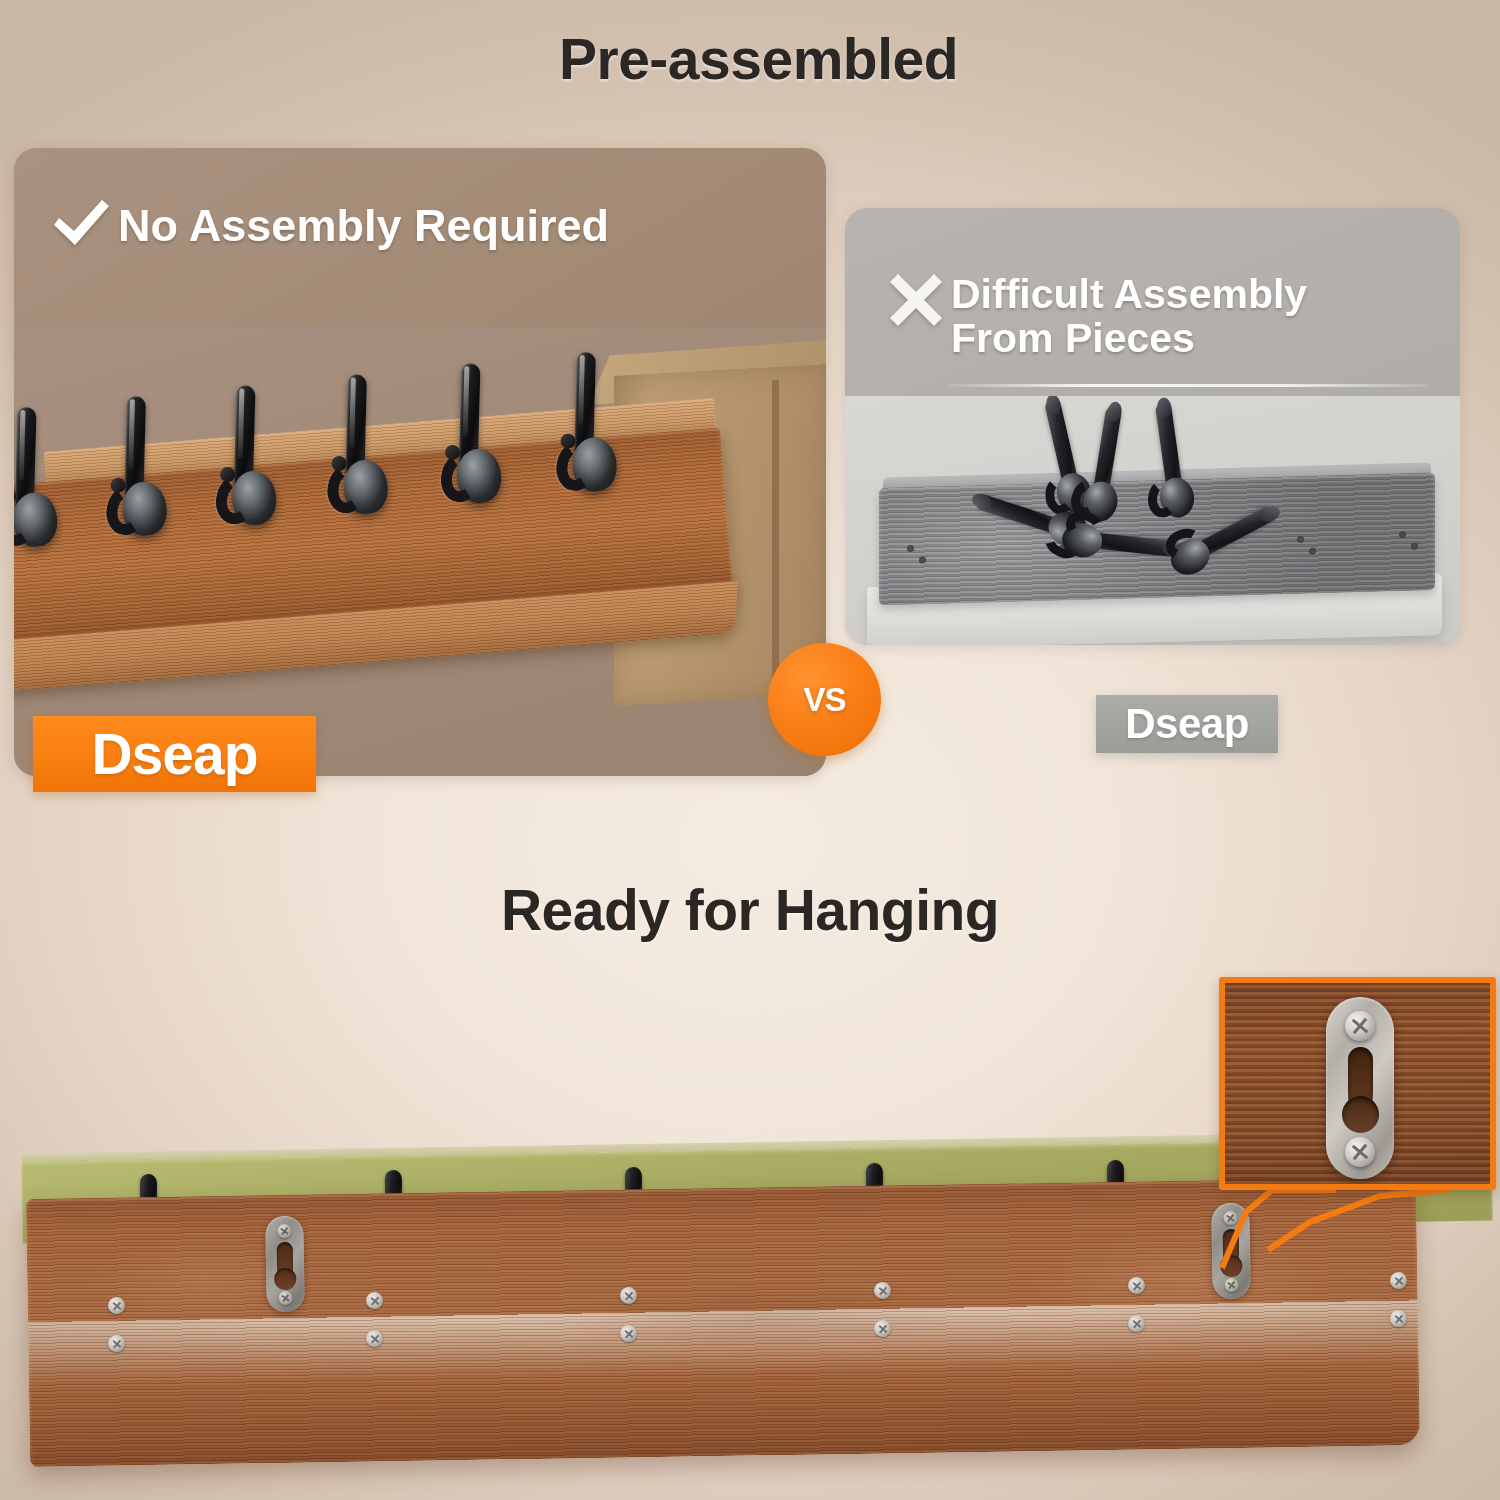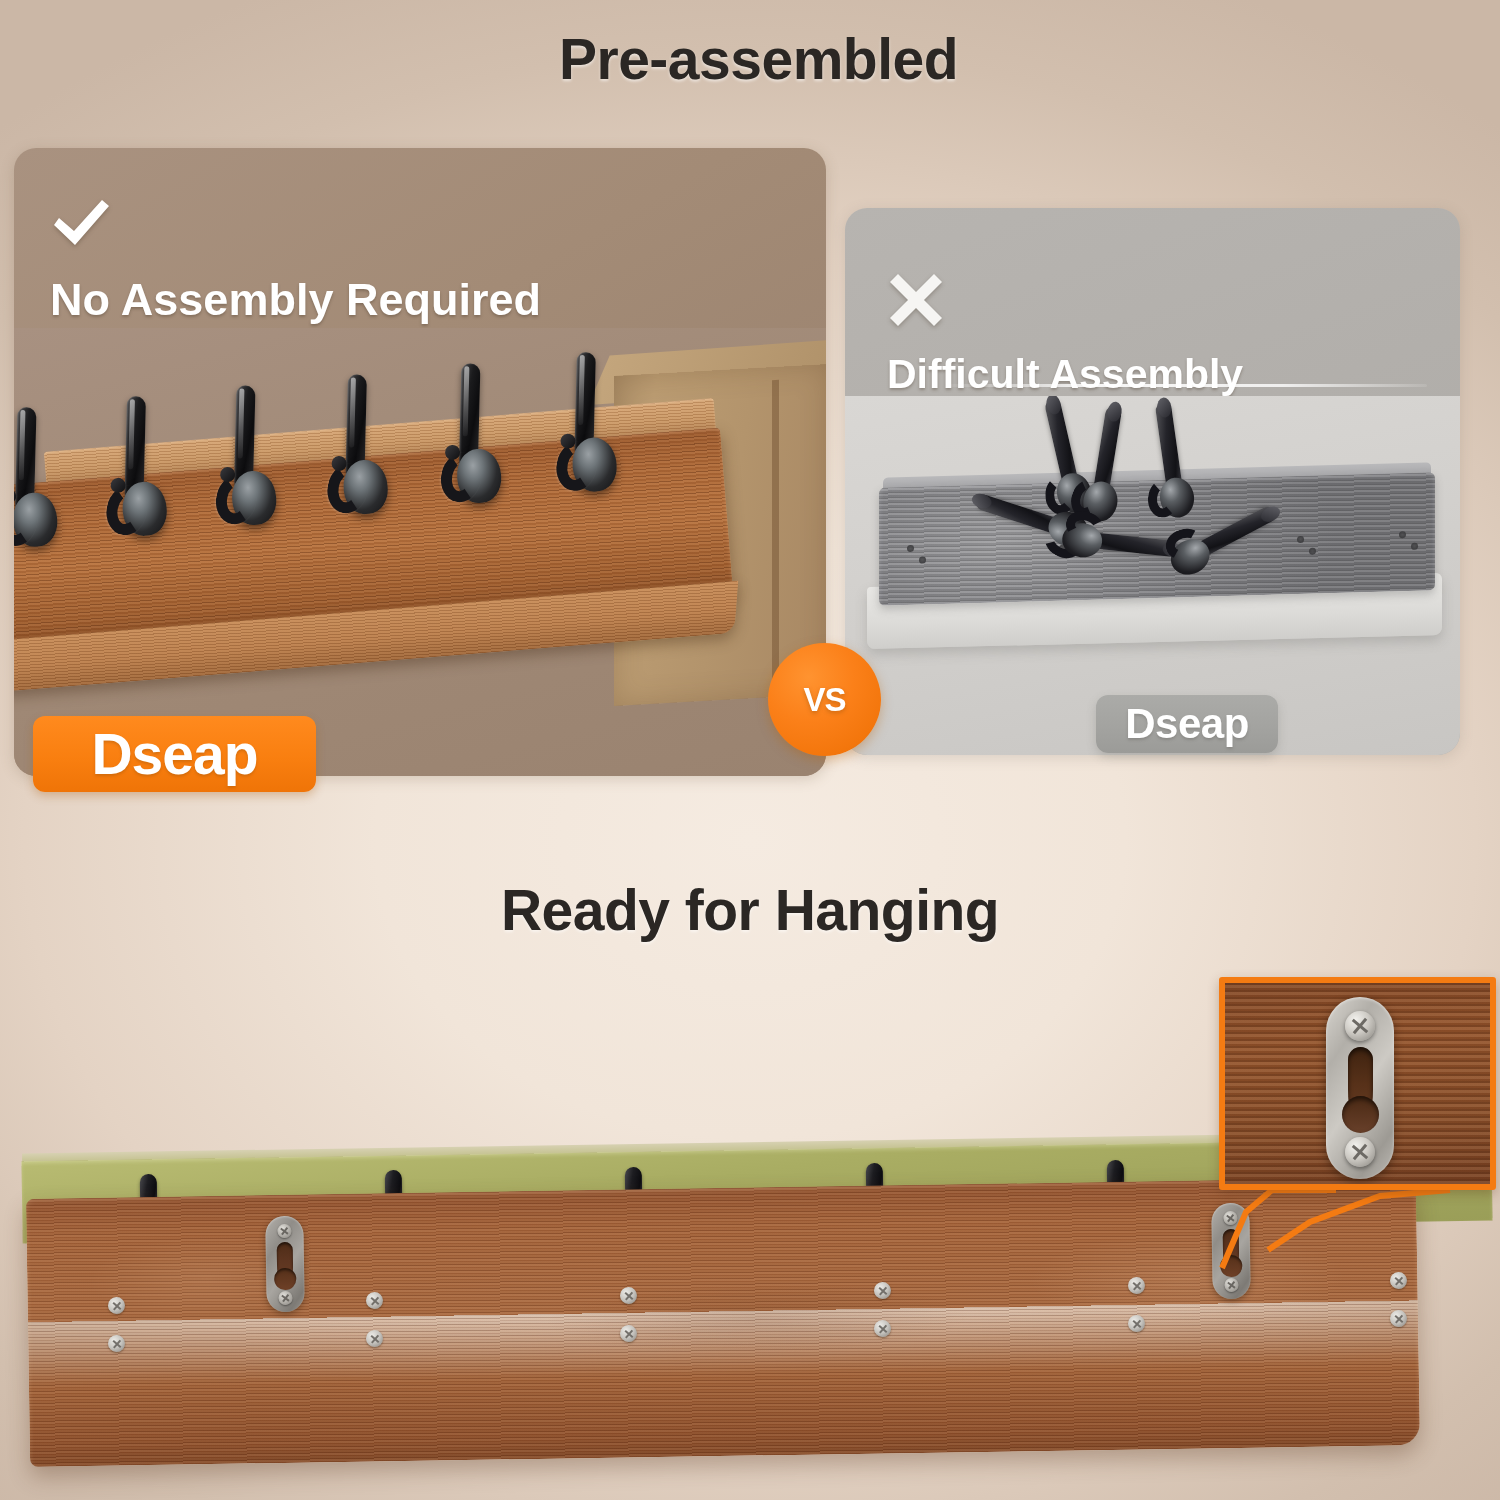--- a/index.html
+++ b/index.html
@@ -46,31 +46,30 @@
     top: 148px;
     width: 812px;
     height: 628px;
     background: linear-gradient(150deg, #a99280 0%, #a38b76 38%, #9c8470 70%, #97806c 100%);
     box-shadow: 0 3px 14px rgba(110,85,60,0.22);
   }
   #panel-other {
     left: 845px;
     top: 208px;
     width: 615px;
-    height: 547px;
+    height: 437px;
     background: linear-gradient(160deg, #b7b4b0 0%, #b2afab 45%, #acaaa6 100%);
     box-shadow: 0 3px 14px rgba(110,100,90,0.18);
   }
 
   .panel-head {
     position: absolute;
     display: flex;
     align-items: flex-start;
-    gap: 22px;
-    flex-direction: column;
+    gap: 6px;
   }
   #head-dseap { left: 36px; top: 50px; }
   #head-other { left: 42px; top: 62px; }
 
   .mark {
     flex: 0 0 auto;
     position: relative;
     filter: drop-shadow(0 2px 2px rgba(60,45,30,0.3));
   }
   .mark svg { display: block; }
@@ -330,21 +329,21 @@
     color: #fff;
     font-weight: bold;
     font-size: 33px;
     letter-spacing: -1px;
     text-shadow: 0 2px 4px rgba(150,80,10,0.45);
   }
 
   
   .brand-badge {
     position: absolute;
-    border-radius: 12px;
+    border-radius: 0;
     display: flex;
     align-items: center;
     justify-content: center;
     z-index: 22;
   }
   #badge-dseap {
     left: 33px; top: 716px;
     width: 283px; height: 76px;
     background: linear-gradient(180deg, #ff8a1e 0%, #f97f10 55%, #ef7407 100%);
     box-shadow: 0 4px 10px rgba(170,90,10,0.3);

